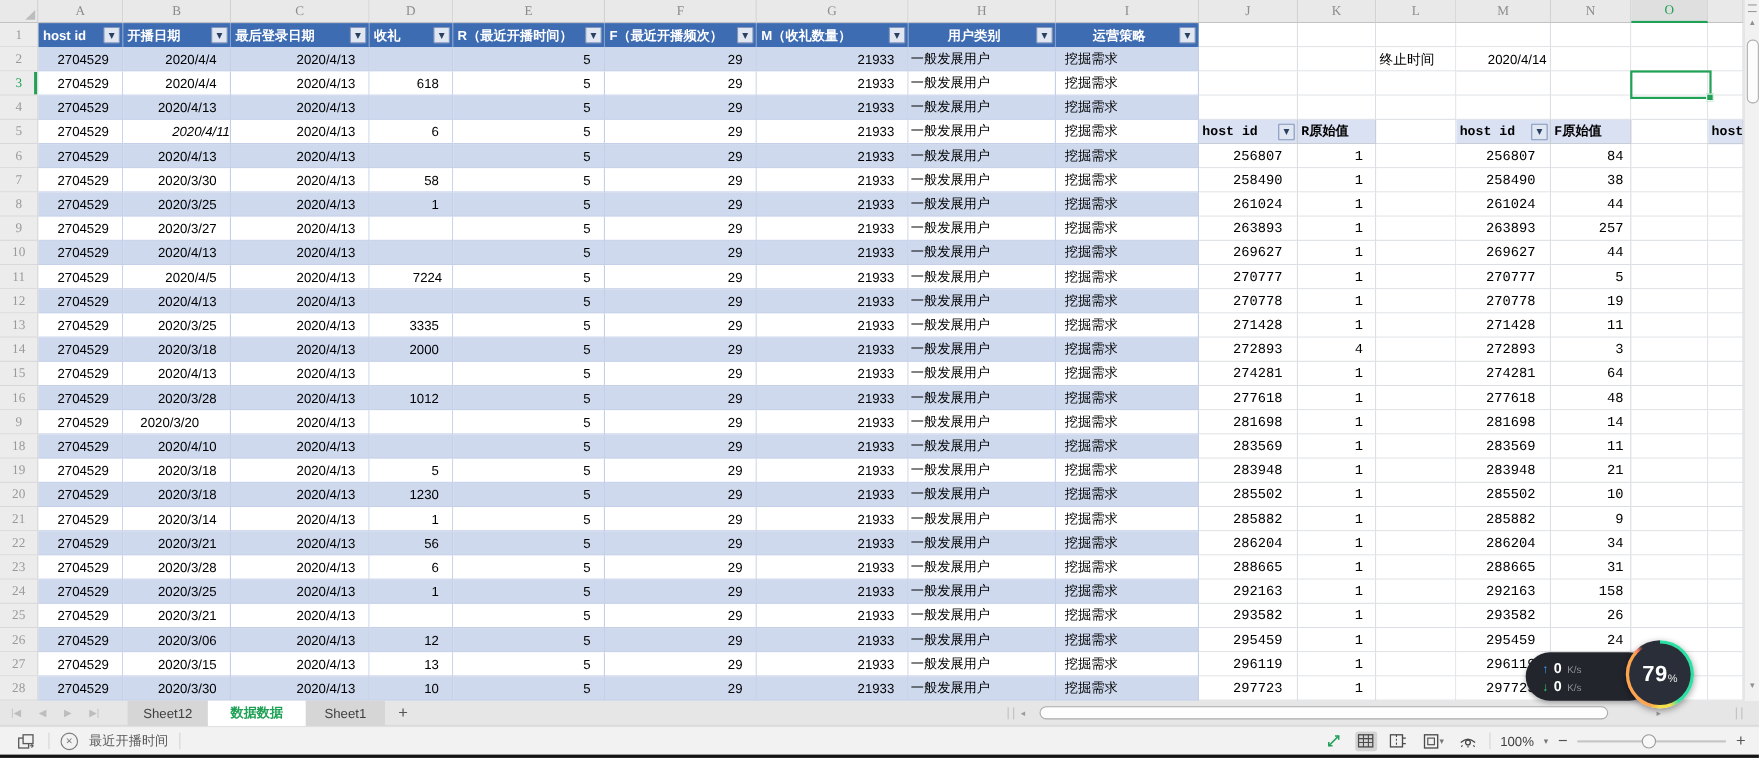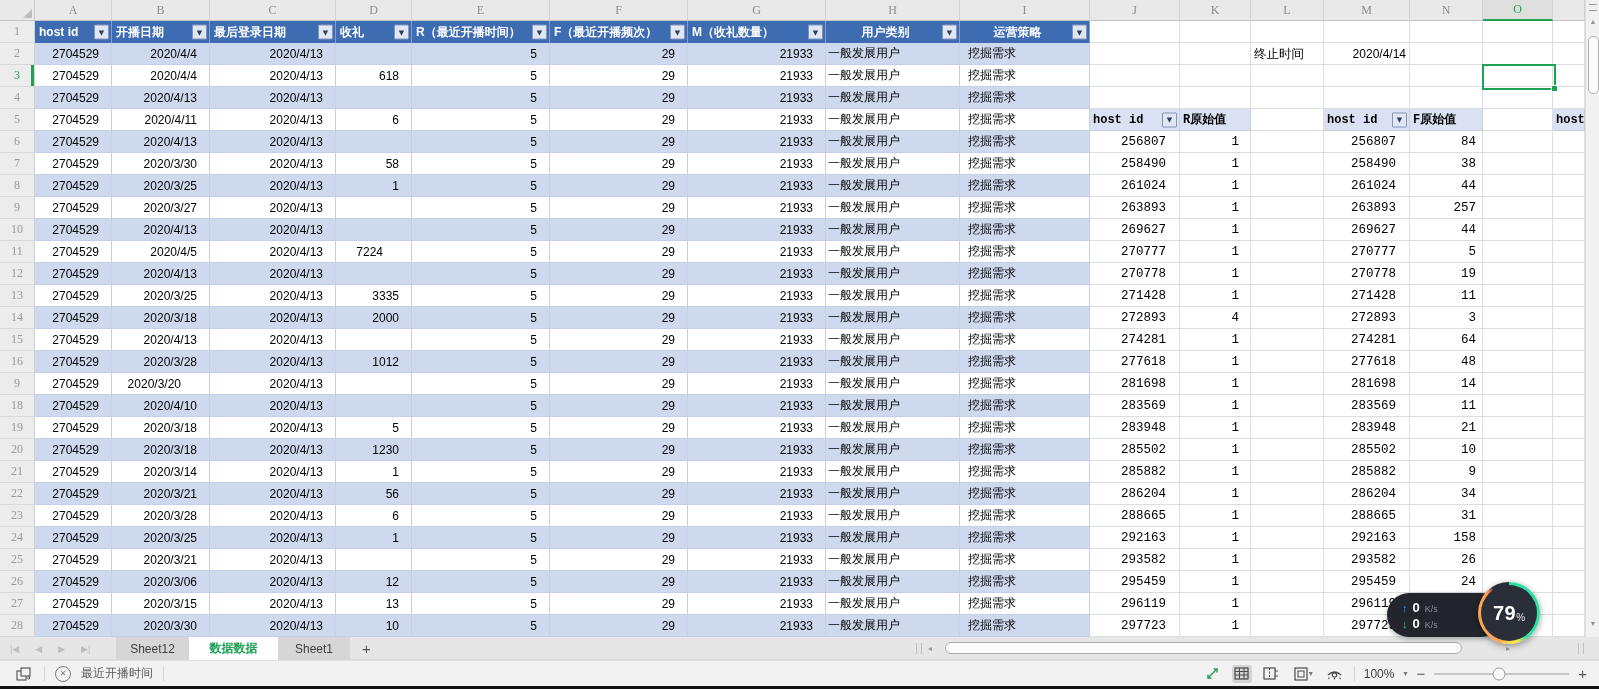--- a/index.html
+++ b/index.html
@@ -366,21 +366,21 @@
       <div class="cell mtcell band" style="left: 35px; top: 87px; width: 77px; height: 22px; justify-content: flex-end; padding-right: 12px;">2704529</div>
       <div class="cell mtcell band" style="left: 112px; top: 87px; width: 98px; height: 22px; justify-content: flex-end; padding-right: 12px;">2020/4/13</div>
       <div class="cell mtcell band" style="left: 210px; top: 87px; width: 126px; height: 22px; justify-content: flex-end; padding-right: 12px;">2020/4/13</div>
       <div class="cell mtcell band" style="left: 336px; top: 87px; width: 76px; height: 22px; justify-content: flex-end; padding-right: 12px;"></div>
       <div class="cell mtcell band" style="left: 412px; top: 87px; width: 138px; height: 22px; justify-content: flex-end; padding-right: 12px;">5</div>
       <div class="cell mtcell band" style="left: 550px; top: 87px; width: 138px; height: 22px; justify-content: flex-end; padding-right: 12px;">29</div>
       <div class="cell mtcell band" style="left: 688px; top: 87px; width: 138px; height: 22px; justify-content: flex-end; padding-right: 12px;">21933</div>
       <div class="cell mtcell band" style="left: 826px; top: 87px; width: 134px; height: 22px; padding-left: 2px;">一般发展用户</div>
       <div class="cell mtcell band" style="left: 960px; top: 87px; width: 130px; height: 22px; padding-left: 8px;">挖掘需求</div>
       <div class="cell mtcell" style="left: 35px; top: 109px; width: 77px; height: 22px; justify-content: flex-end; padding-right: 12px;">2704529</div>
-      <div class="cell mtcell" style="left: 112px; top: 109px; width: 98px; height: 22px; justify-content: flex-end; padding-right: 12px;">2020/4/11</div>
+      <div class="cell mtcell" style="left: 112px; top: 109px; width: 98px; height: 22px; justify-content: flex-end;  font-style: italic;">2020/4/11</div>
       <div class="cell mtcell" style="left: 210px; top: 109px; width: 126px; height: 22px; justify-content: flex-end; padding-right: 12px;">2020/4/13</div>
       <div class="cell mtcell" style="left: 336px; top: 109px; width: 76px; height: 22px; justify-content: flex-end; padding-right: 12px;">6</div>
       <div class="cell mtcell" style="left: 412px; top: 109px; width: 138px; height: 22px; justify-content: flex-end; padding-right: 12px;">5</div>
       <div class="cell mtcell" style="left: 550px; top: 109px; width: 138px; height: 22px; justify-content: flex-end; padding-right: 12px;">29</div>
       <div class="cell mtcell" style="left: 688px; top: 109px; width: 138px; height: 22px; justify-content: flex-end; padding-right: 12px;">21933</div>
       <div class="cell mtcell" style="left: 826px; top: 109px; width: 134px; height: 22px; padding-left: 2px;">一般发展用户</div>
       <div class="cell mtcell" style="left: 960px; top: 109px; width: 130px; height: 22px; padding-left: 8px;">挖掘需求</div>
       <div class="cell mtcell band" style="left: 35px; top: 131px; width: 77px; height: 22px; justify-content: flex-end; padding-right: 12px;">2704529</div>
       <div class="cell mtcell band" style="left: 112px; top: 131px; width: 98px; height: 22px; justify-content: flex-end; padding-right: 12px;">2020/4/13</div>
       <div class="cell mtcell band" style="left: 210px; top: 131px; width: 126px; height: 22px; justify-content: flex-end; padding-right: 12px;">2020/4/13</div>
@@ -422,21 +422,21 @@
       <div class="cell mtcell band" style="left: 210px; top: 219px; width: 126px; height: 22px; justify-content: flex-end; padding-right: 12px;">2020/4/13</div>
       <div class="cell mtcell band" style="left: 336px; top: 219px; width: 76px; height: 22px; justify-content: flex-end; padding-right: 12px;"></div>
       <div class="cell mtcell band" style="left: 412px; top: 219px; width: 138px; height: 22px; justify-content: flex-end; padding-right: 12px;">5</div>
       <div class="cell mtcell band" style="left: 550px; top: 219px; width: 138px; height: 22px; justify-content: flex-end; padding-right: 12px;">29</div>
       <div class="cell mtcell band" style="left: 688px; top: 219px; width: 138px; height: 22px; justify-content: flex-end; padding-right: 12px;">21933</div>
       <div class="cell mtcell band" style="left: 826px; top: 219px; width: 134px; height: 22px; padding-left: 2px;">一般发展用户</div>
       <div class="cell mtcell band" style="left: 960px; top: 219px; width: 130px; height: 22px; padding-left: 8px;">挖掘需求</div>
       <div class="cell mtcell" style="left: 35px; top: 241px; width: 77px; height: 22px; justify-content: flex-end; padding-right: 12px;">2704529</div>
       <div class="cell mtcell" style="left: 112px; top: 241px; width: 98px; height: 22px; justify-content: flex-end; padding-right: 12px;">2020/4/5</div>
       <div class="cell mtcell" style="left: 210px; top: 241px; width: 126px; height: 22px; justify-content: flex-end; padding-right: 12px;">2020/4/13</div>
-      <div class="cell mtcell" style="left: 336px; top: 241px; width: 76px; height: 22px; justify-content: flex-end; padding-right: 28px;">7224</div>
+      <div class="cell mtcell" style="left: 336px; top: 241px; width: 76px; height: 22px; justify-content: flex-end; padding-right: 9px;">7224</div>
       <div class="cell mtcell" style="left: 412px; top: 241px; width: 138px; height: 22px; justify-content: flex-end; padding-right: 12px;">5</div>
       <div class="cell mtcell" style="left: 550px; top: 241px; width: 138px; height: 22px; justify-content: flex-end; padding-right: 12px;">29</div>
       <div class="cell mtcell" style="left: 688px; top: 241px; width: 138px; height: 22px; justify-content: flex-end; padding-right: 12px;">21933</div>
       <div class="cell mtcell" style="left: 826px; top: 241px; width: 134px; height: 22px; padding-left: 2px;">一般发展用户</div>
       <div class="cell mtcell" style="left: 960px; top: 241px; width: 130px; height: 22px; padding-left: 8px;">挖掘需求</div>
       <div class="cell mtcell band" style="left: 35px; top: 263px; width: 77px; height: 22px; justify-content: flex-end; padding-right: 12px;">2704529</div>
       <div class="cell mtcell band" style="left: 112px; top: 263px; width: 98px; height: 22px; justify-content: flex-end; padding-right: 12px;">2020/4/13</div>
       <div class="cell mtcell band" style="left: 210px; top: 263px; width: 126px; height: 22px; justify-content: flex-end; padding-right: 12px;">2020/4/13</div>
       <div class="cell mtcell band" style="left: 336px; top: 263px; width: 76px; height: 22px; justify-content: flex-end; padding-right: 12px;"></div>
       <div class="cell mtcell band" style="left: 412px; top: 263px; width: 138px; height: 22px; justify-content: flex-end; padding-right: 12px;">5</div>

